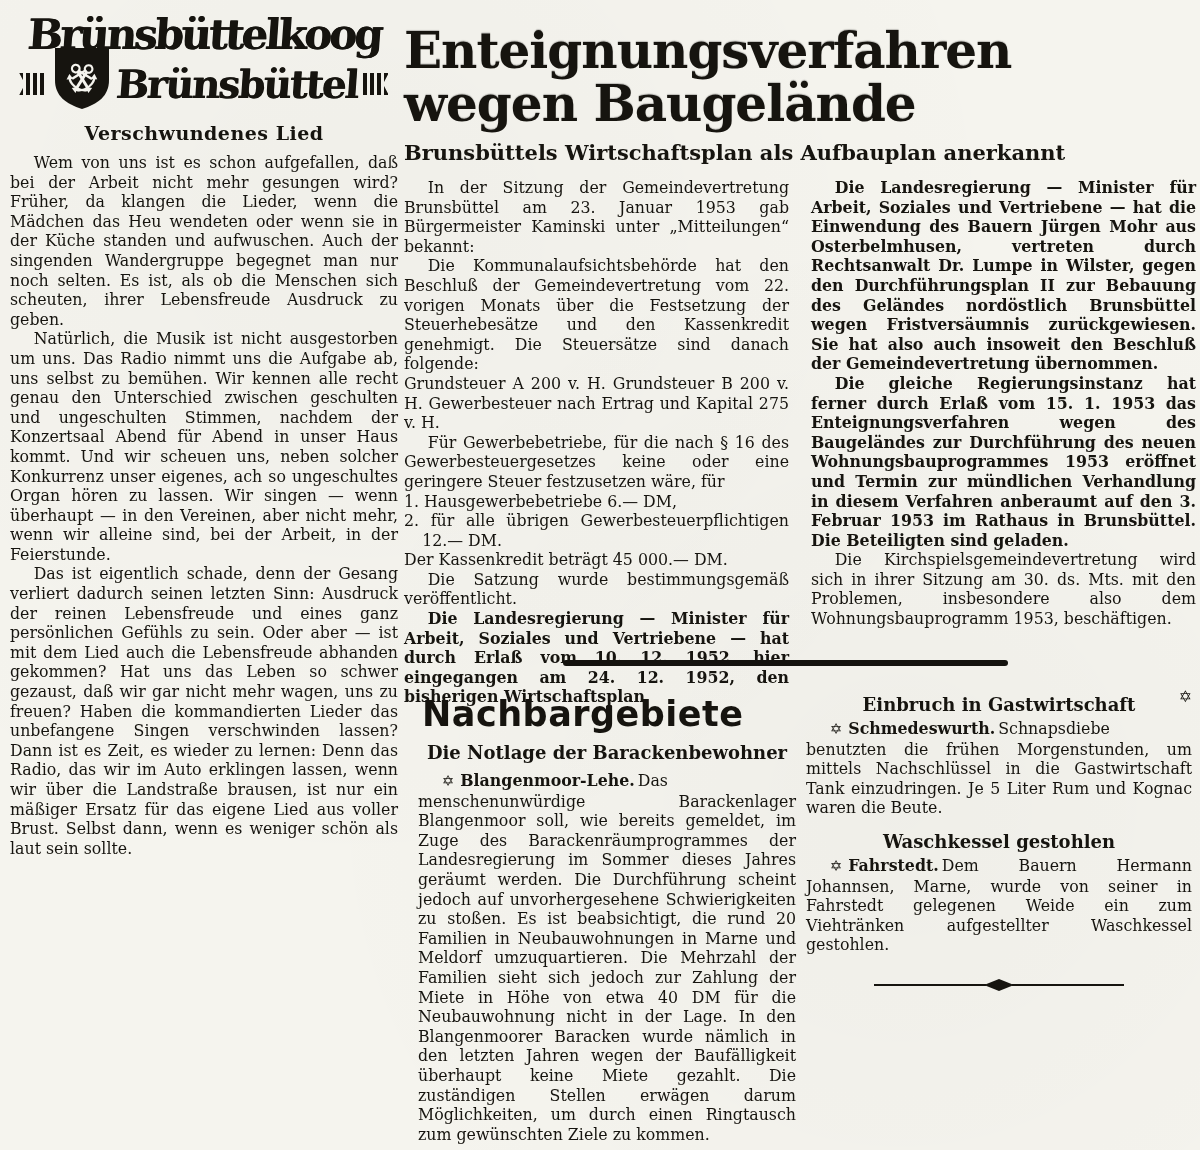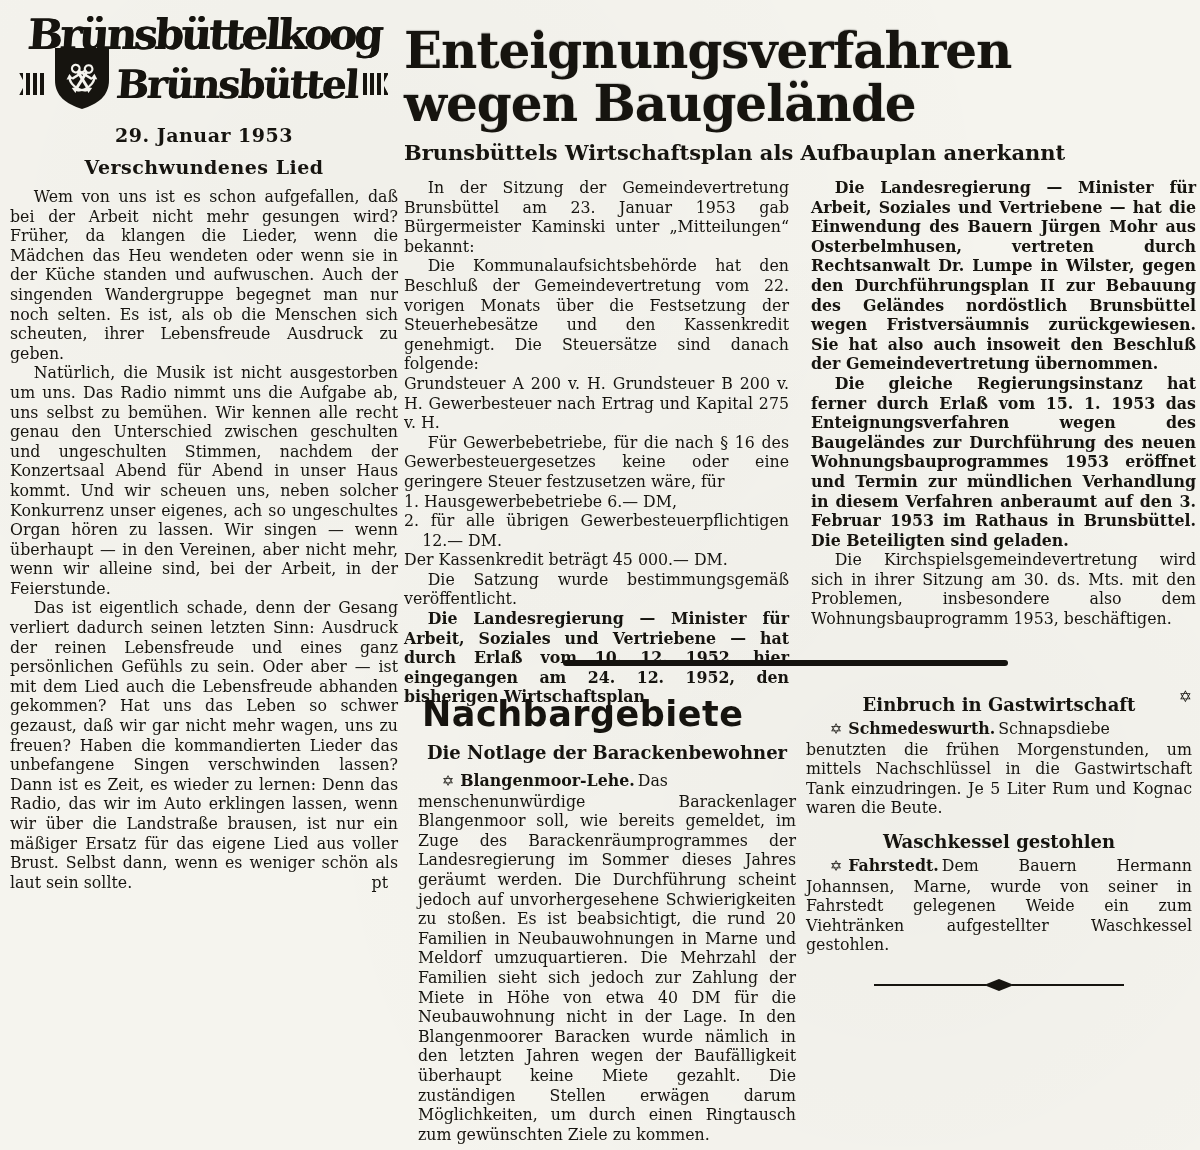--- a/index.html
+++ b/index.html
@@ -75,40 +75,38 @@
       <div class="mast2">
         <span class="banner left"></span>
         <svg class="shield" width="60" height="66" viewBox="0 0 60 66">
           <path d="M3,2 h54 v32 c0,16 -11,24 -27,29 c-16,-5 -27,-13 -27,-29 z" fill="#16140f"></path>
           <text x="30" y="44" font-size="38" fill="#f5f4ee" text-anchor="middle" font-family="DejaVu Sans, sans-serif" transform="rotate(-32 30 33)">⚓</text>
           <text x="30" y="44" font-size="38" fill="#f5f4ee" text-anchor="middle" font-family="DejaVu Sans, sans-serif" transform="rotate(32 30 33)">⚓</text>
         </svg>
         <span class="mast2-name">Brünsbüttel</span>
         <span class="banner right"></span>
       </div>
-      <div class="mast-date">29. Januar 1953</div>
     </div>
 
     <h2 class="left-title">Verschwundenes Lied</h2>
 
     <div class="body-text">
 
         <p class="para">
           <span>Wem von uns ist es schon aufgefallen, daß bei der Arbeit nicht mehr gesungen wird? Früher, da klangen die Lieder, wenn die Mädchen das Heu wendeten oder wenn sie in der Küche standen und aufwuschen. Auch der singenden Wandergruppe begegnet man nur noch selten. Es ist, als ob die Menschen sich scheuten, ihrer Lebensfreude Ausdruck zu geben.</span>
         </p>
 
         <p class="para">
           <span>Natürlich, die Musik ist nicht ausgestorben um uns. Das Radio nimmt uns die Aufgabe ab, uns selbst zu bemühen. Wir kennen alle recht genau den Unterschied zwischen geschulten und ungeschulten Stimmen, nachdem der Konzertsaal Abend für Abend in unser Haus kommt. Und wir scheuen uns, neben solcher Konkurrenz unser eigenes, ach so ungeschultes Organ hören zu lassen. Wir singen — wenn überhaupt — in den Vereinen, aber nicht mehr, wenn wir alleine sind, bei der Arbeit, in der Feierstunde.</span>
         </p>
 
         <p class="para">
           <span>Das ist eigentlich schade, denn der Gesang verliert dadurch seinen letzten Sinn: Ausdruck der reinen Lebensfreude und eines ganz persönlichen Gefühls zu sein. Oder aber — ist mit dem Lied auch die Lebensfreude abhanden gekommen? Hat uns das Leben so schwer gezaust, daß wir gar nicht mehr wagen, uns zu freuen? Haben die kommandierten Lieder das unbefangene Singen verschwinden lassen? Dann ist es Zeit, es wieder zu lernen: Denn das Radio, das wir im Auto erklingen lassen, wenn wir über die Landstraße brausen, ist nur ein mäßiger Ersatz für das eigene Lied aus voller Brust. Selbst dann, wenn es weniger schön als laut sein sollte.</span>
         </p>
       </div>
-    <div class="byline-row body-text">pt</div>
   </div>
 
   <div class="main">
     <div class="headline">
       <div>Enteignungsverfahren</div>
       <div>wegen Baugelände</div>
     </div>
     <div class="subhead">Brunsbüttels Wirtschaftsplan als Aufbauplan anerkannt</div>
 
     <div class="cols">

